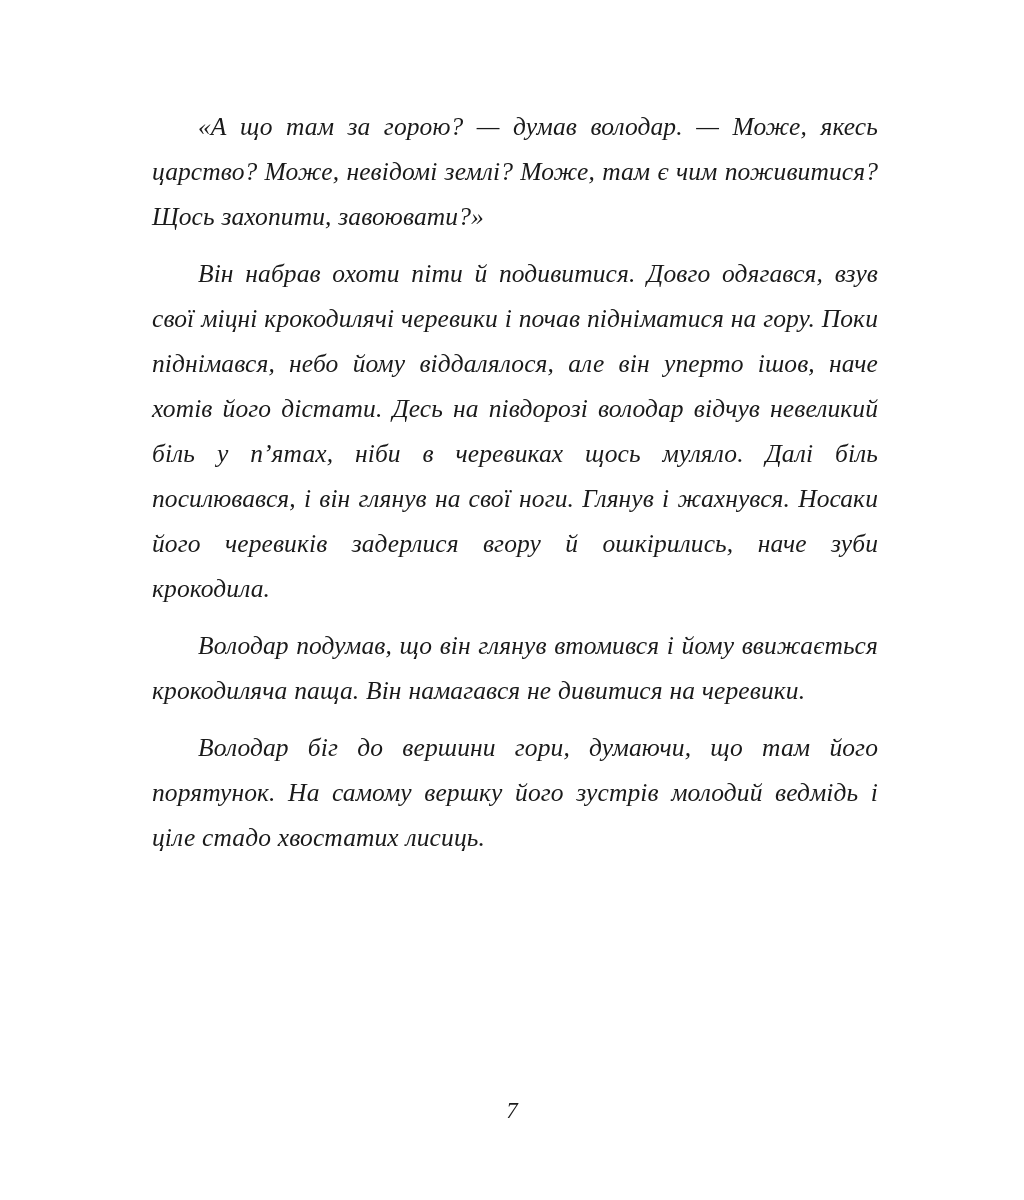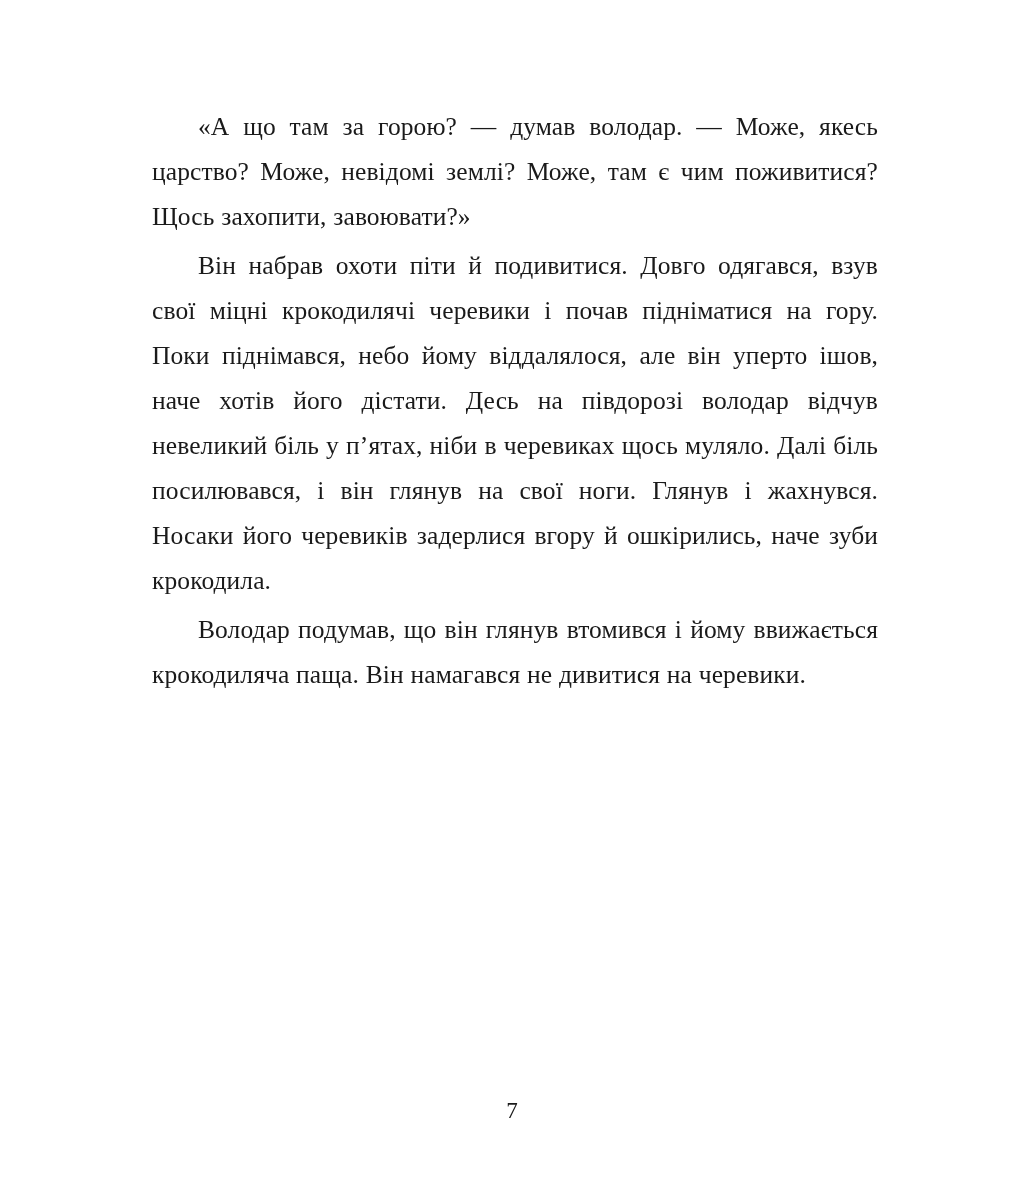--- a/index.html
+++ b/index.html
@@ -13,40 +13,41 @@
     background: #ffffff;
     font-family: "Liberation Serif", serif;
     color: #1a1a1a;
     overflow: hidden;
   }
   .page {
     position: relative;
     width: 1024px;
     height: 1200px;
     box-sizing: border-box;
+    font-style: italic;
   }
   .text-column {
     position: absolute;
     left: 152px;
     top: 104px;
     width: 726px;
   }
   .paragraph {
     margin: 0;
     font-size: 25.5px;
     line-height: 45px;
     text-align: justify;
     text-indent: 46px;
     letter-spacing: 0.1px;
     word-spacing: 0.3px;
     -webkit-hyphens: none;
     hyphens: none;
   }
   .paragraph + .paragraph {
-    margin-top: 4px;
+    margin-top: 12px;
   }
   .page-number {
     position: absolute;
     left: 0;
     right: 0;
     top: 1098px;
     text-align: center;
     font-size: 23px;
     line-height: 26px;
     color: #1a1a1a;
@@ -54,17 +55,18 @@
 </style>
 </head>
 <body>
 
 <div class="page">
 
   <div class="text-column">
     <p class="paragraph">«А що там за горою? — думав володар. — Може, якесь царство? Може, невідомі землі? Може, там є чим поживитися? Щось захопити, завоювати?»</p>
     <p class="paragraph">Він набрав охоти піти й подивитися. Довго одягався, взув свої міцні крокодилячі черевики і почав підніматися на гору. Поки піднімався, небо йому віддалялося, але він уперто ішов, наче хотів його дістати. Десь на півдорозі володар відчув невеликий біль у п’ятах, ніби в черевиках щось муляло. Далі біль посилювався, і він глянув на свої ноги. Глянув і жахнувся. Носаки його черевиків задерлися вгору й ошкірились, наче зуби крокодила.</p>
     <p class="paragraph">Володар подумав, що він глянув втомився і йому ввижається крокодиляча паща. Він намагався не дивитися на черевики.</p>
+    <p class="paragraph">Володар біг до вершини гори, думаючи, що там його порятунок. На самому вершку його зустрів молодий ведмідь і ціле стадо хвостатих лисиць.</p>
   </div>
 
   <div class="page-number">7</div>
 
 </div>
 
 </body></html>

